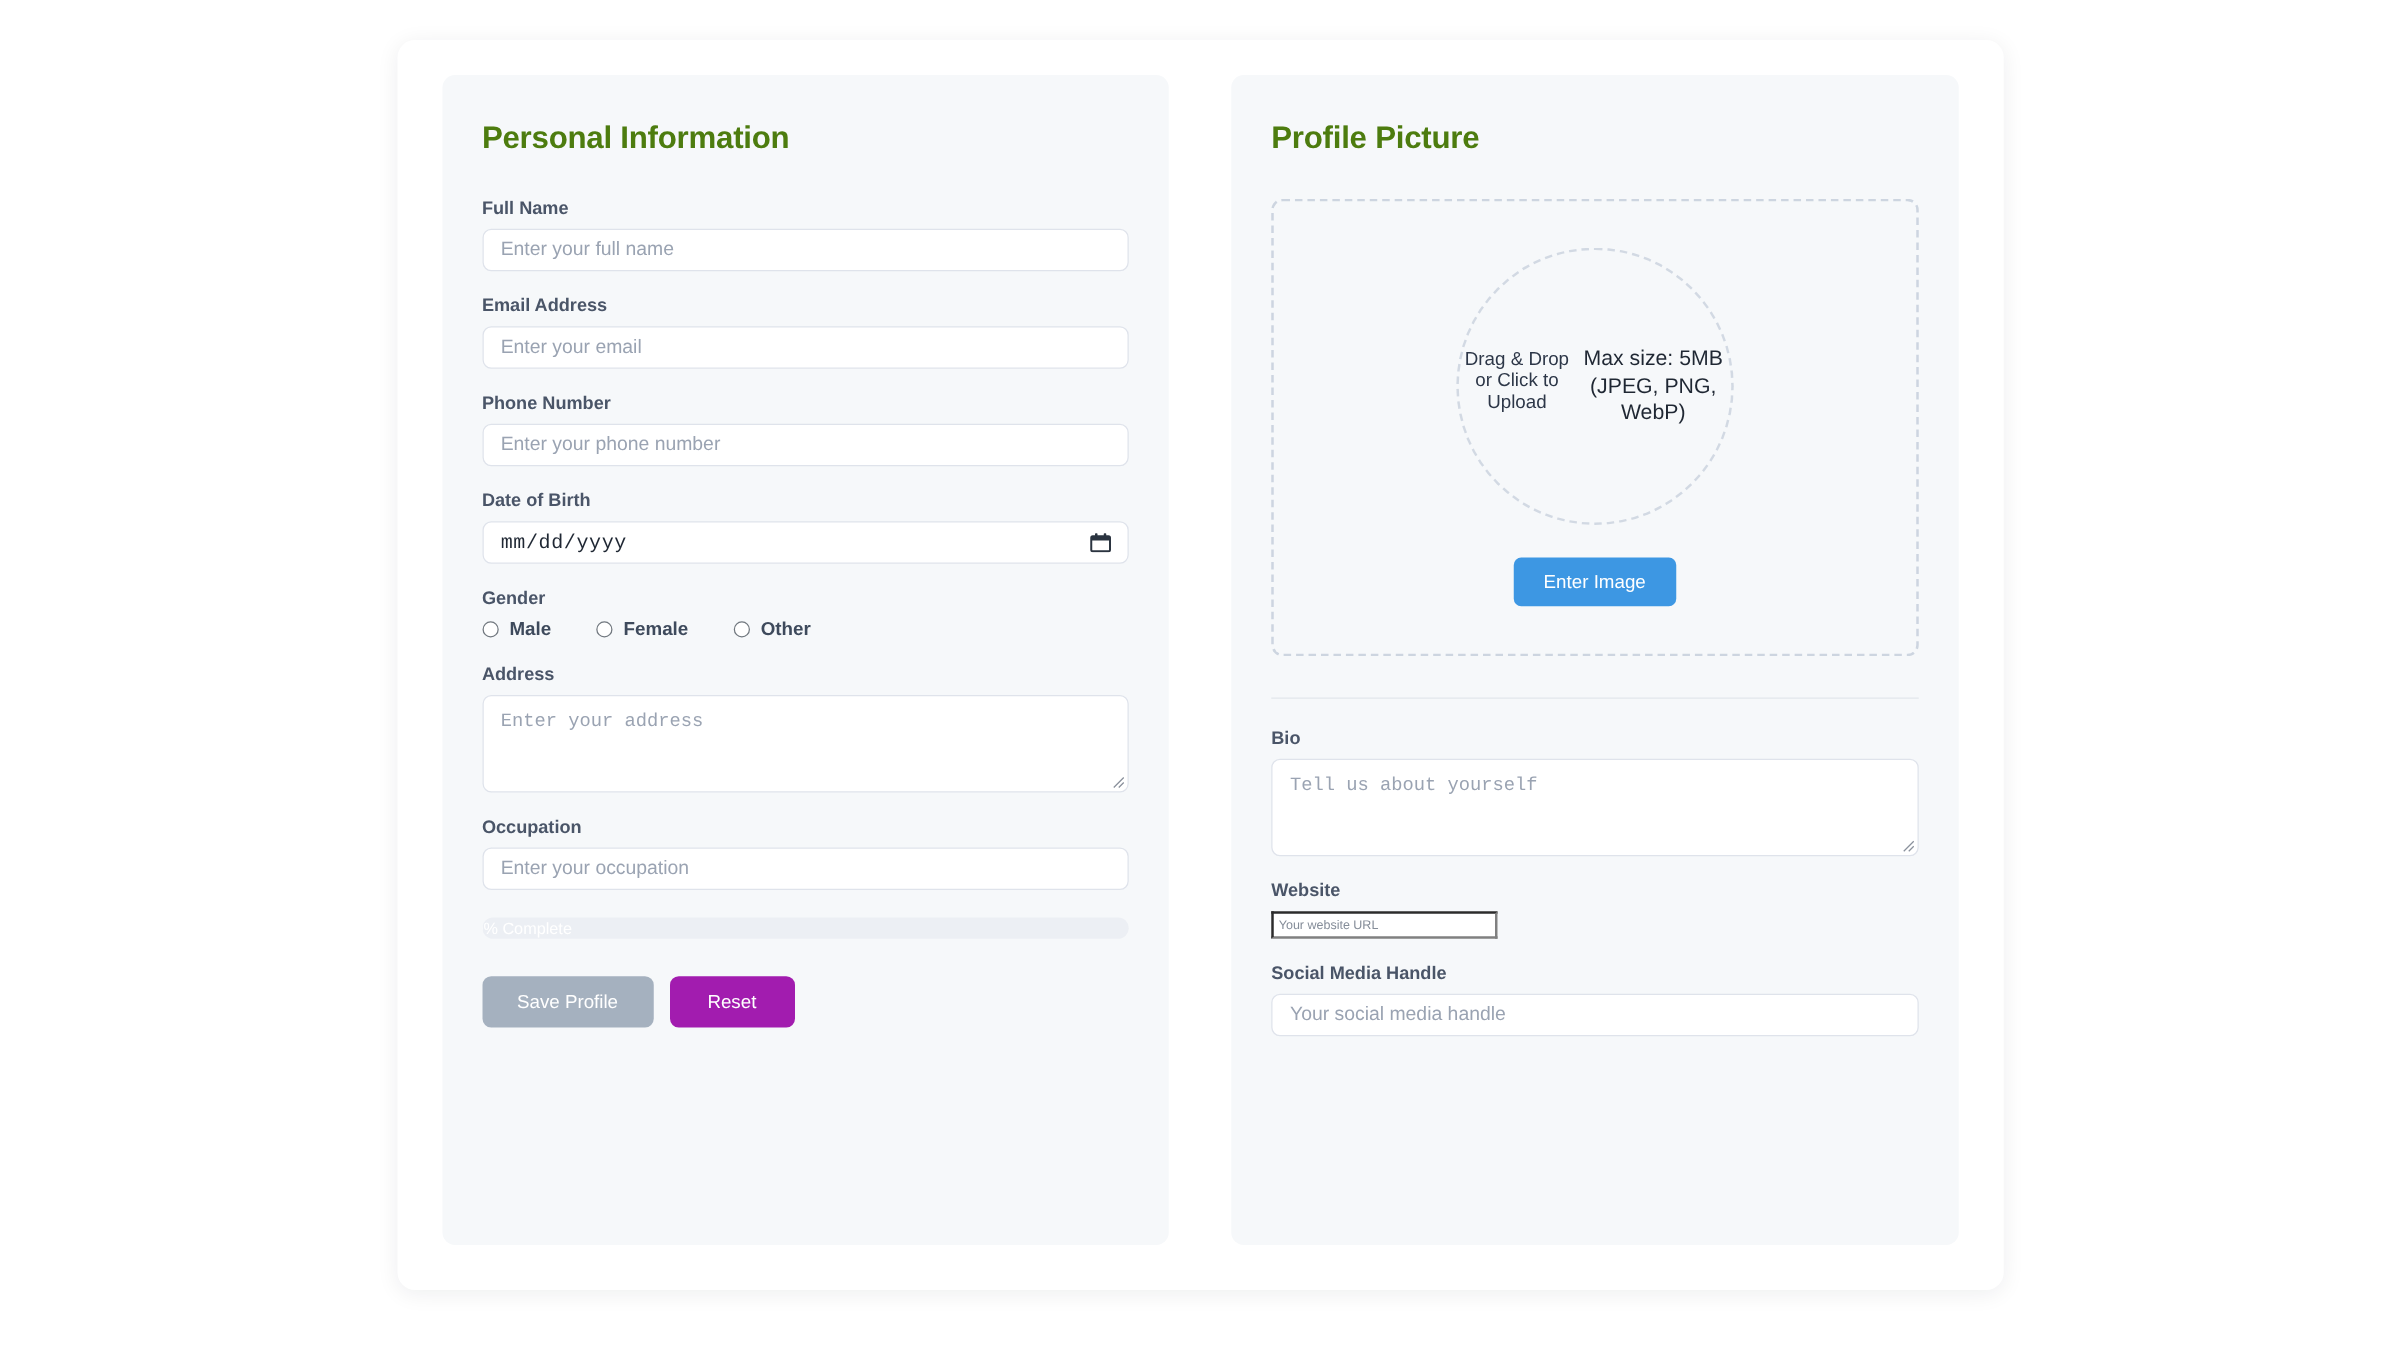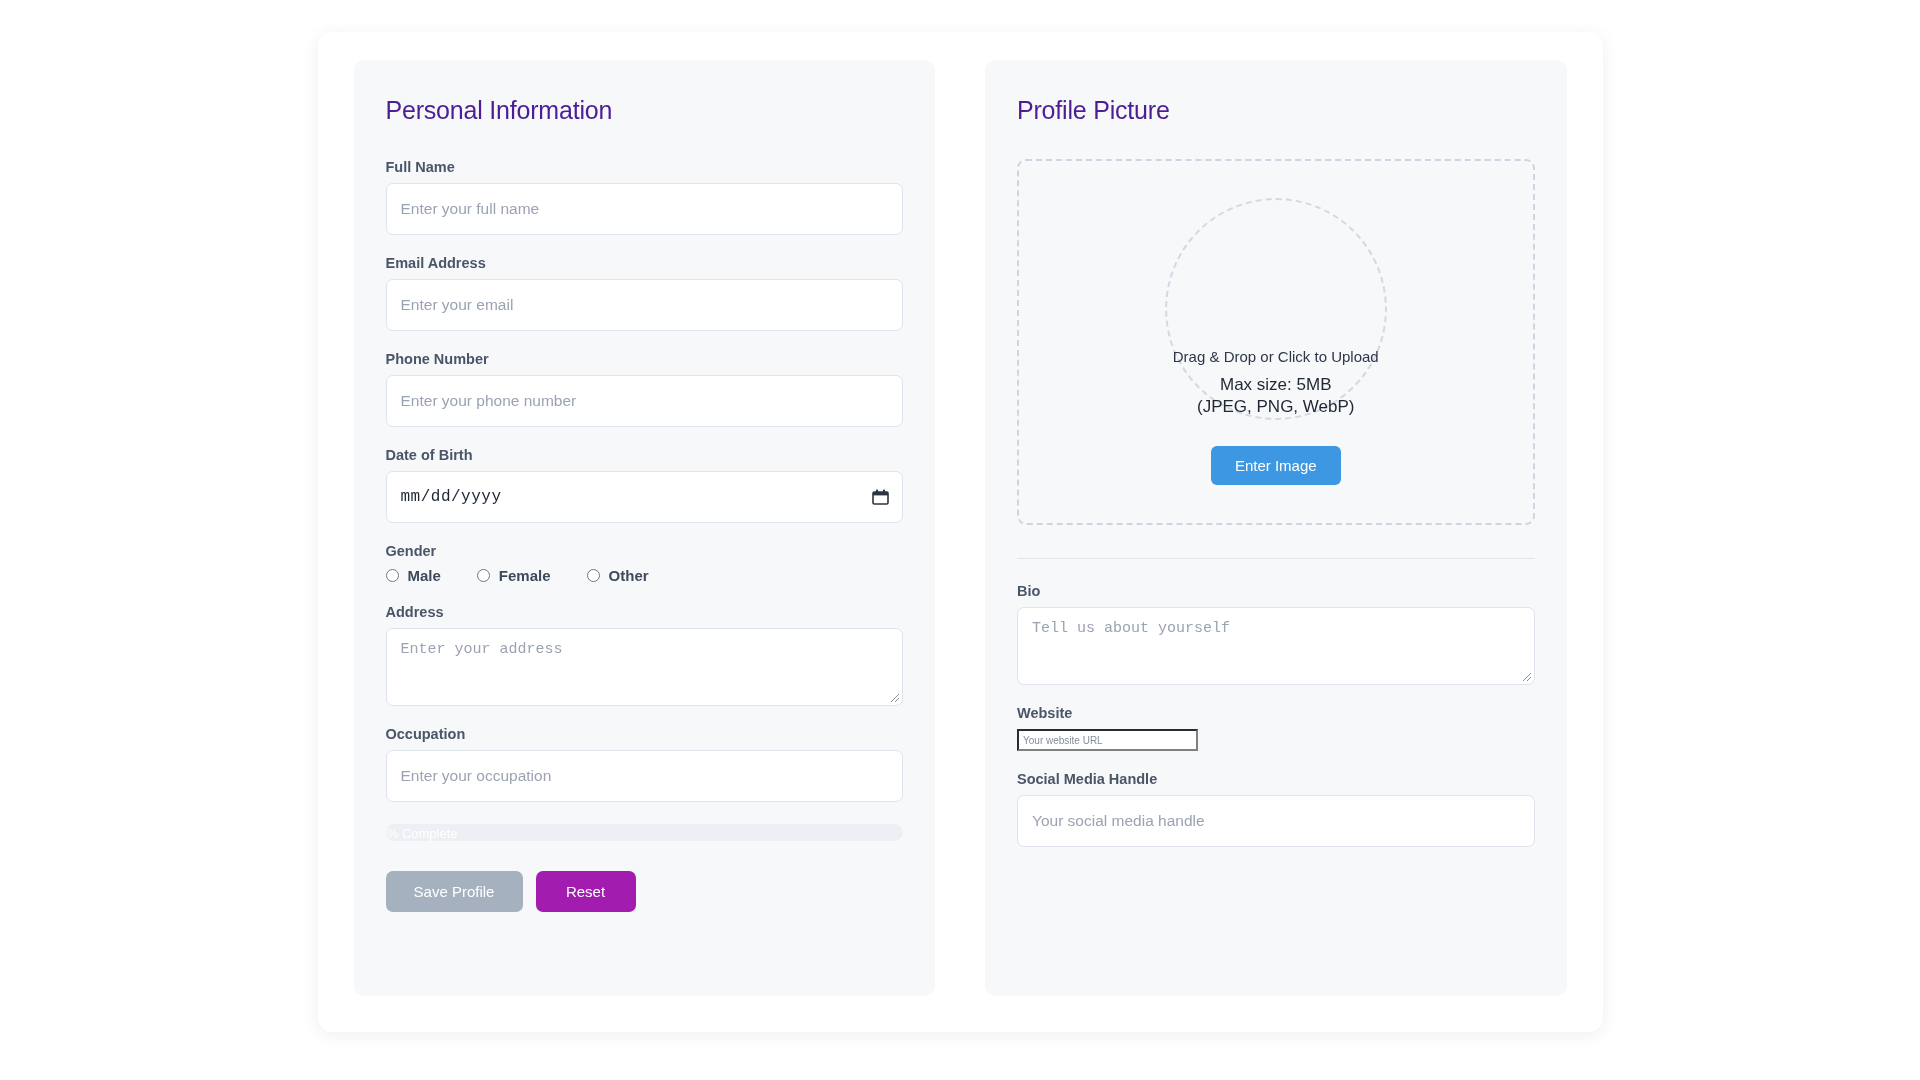--- a/index.html
+++ b/index.html
@@ -31,36 +31,36 @@
   .card {
     background: #f6f8fa;
     border-radius: 10px;
     padding: 36px 32px 34px 32px;
     flex: 1 1 0;
     min-width: 0;
     position: relative;
   }
   .card-title {
     font-size: 25px;
-    font-weight: normal;
-    color: #4c1d95;
+    font-weight: bold;
+    color: #4d7c0f;
     margin: 0 0 34px 0;
     letter-spacing: -0.2px;
   }
   .field { margin-bottom: 20px; }
   .label {
     display: block;
     font-size: 14.5px;
     font-weight: bold;
     color: #4a5568;
     margin-bottom: 8px;
   }
   .input {
     width: 100%;
-    height: 52px;
+    height: 34px;
     border: 1px solid #dfe3eb;
     border-radius: 7px;
     background: #ffffff;
     padding: 0 14px;
     font-size: 15.5px;
     color: #2d3748;
     font-family: "Liberation Sans", sans-serif;
     outline: none;
   }
   .input::placeholder { color: #9aa3b2; }
@@ -167,23 +167,23 @@
     flex-direction: column;
     align-items: center;
     justify-content: center;
     position: relative;
   }
   .drop-circle {
     width: 222px; height: 222px;
     border: 2px dashed #d2d9e3;
     border-radius: 50%;
     display: flex;
-    flex-direction: column;
+    flex-direction: row;
     align-items: center;
-    justify-content: flex-end;
+    justify-content: center;
     text-align: center;
     margin-top: -2px;
   }
   .drop-line1 {
     font-size: 15px;
     color: #2d3748;
     margin-bottom: 9px;
   }
   .drop-line2 {
     font-size: 17px;

